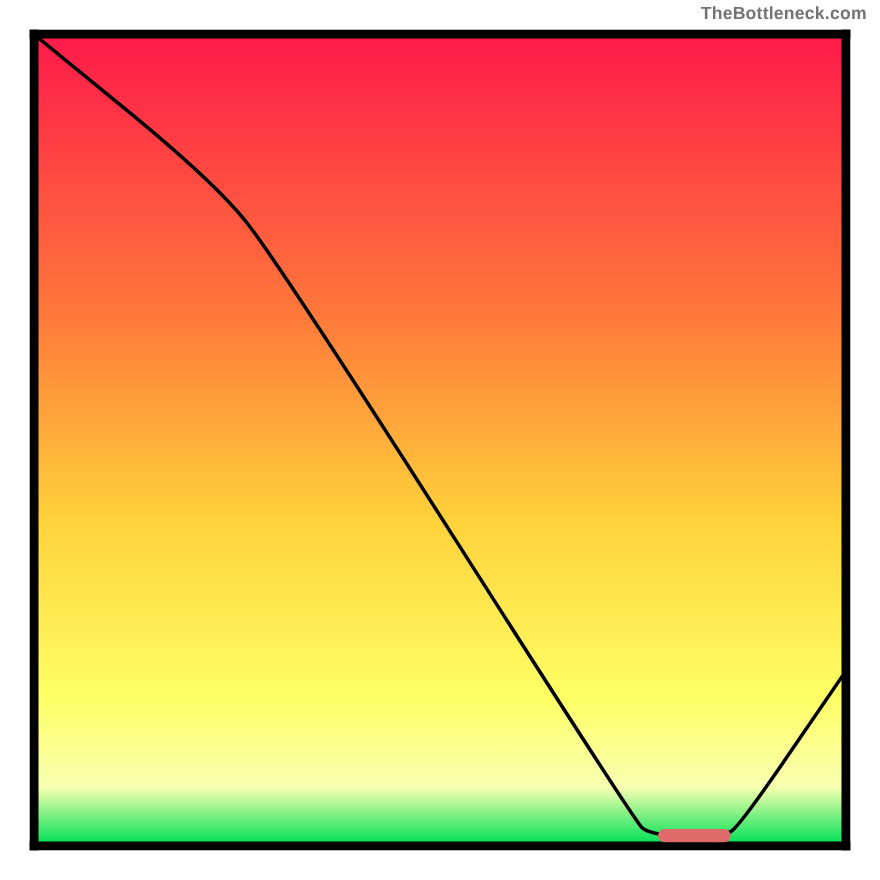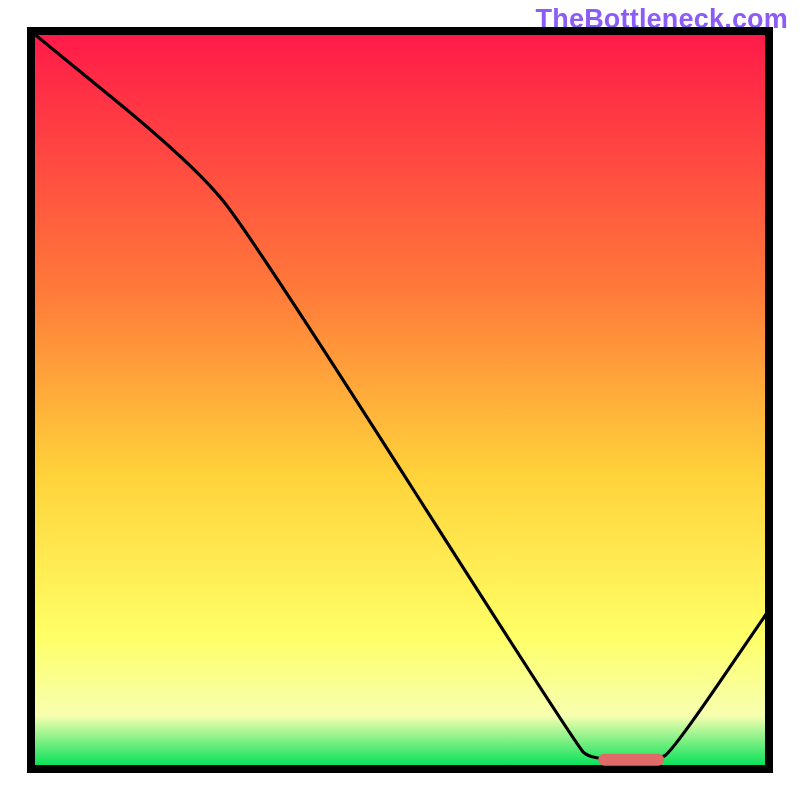--- a/index.html
+++ b/index.html
@@ -14,23 +14,23 @@
     position: relative;
     width: 800px;
     height: 800px;
     box-sizing: border-box;
     background: #fff;
   }
   .attribution {
     position: absolute;
     top: 4px;
     right: 12px;
-    font-size: 27px;
+    font-size: 16px;
     font-weight: 600;
-    color: #8b5cf6;
+    color: #737373;
     letter-spacing: 0.2px;
   }
   svg.plot {
     position: absolute;
     left: 0;
     top: 0;
     width: 800px;
     height: 800px;
   }
 </style>

